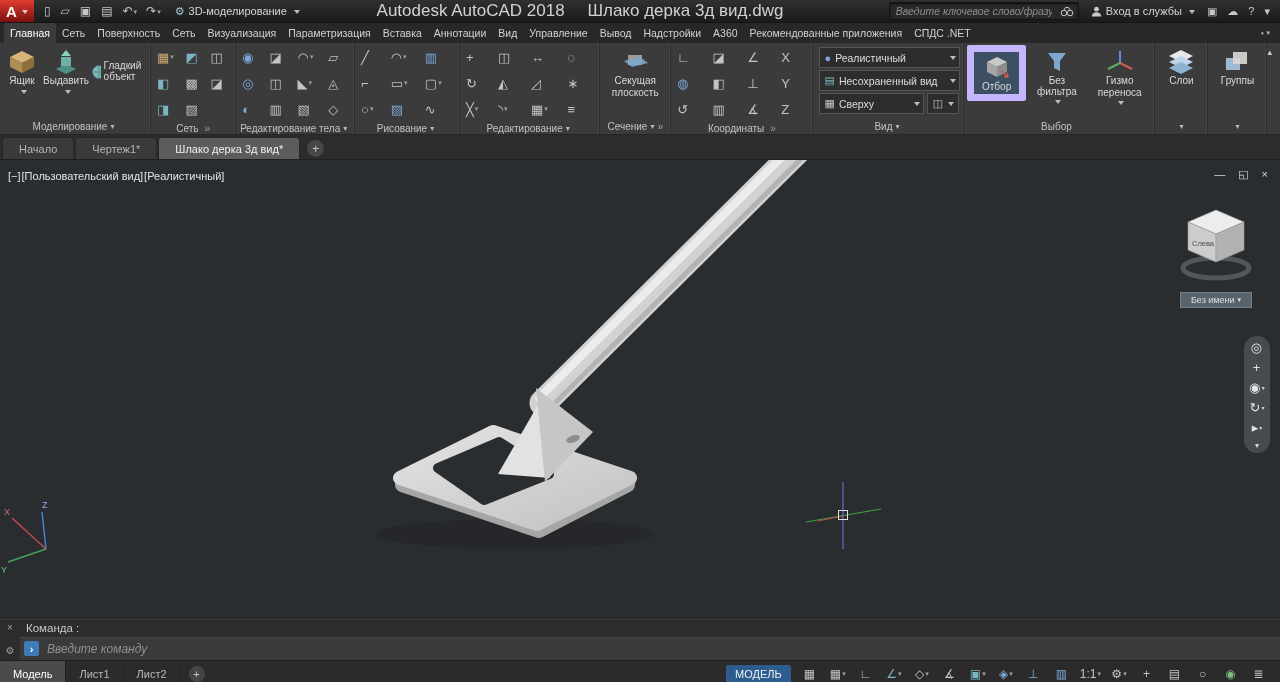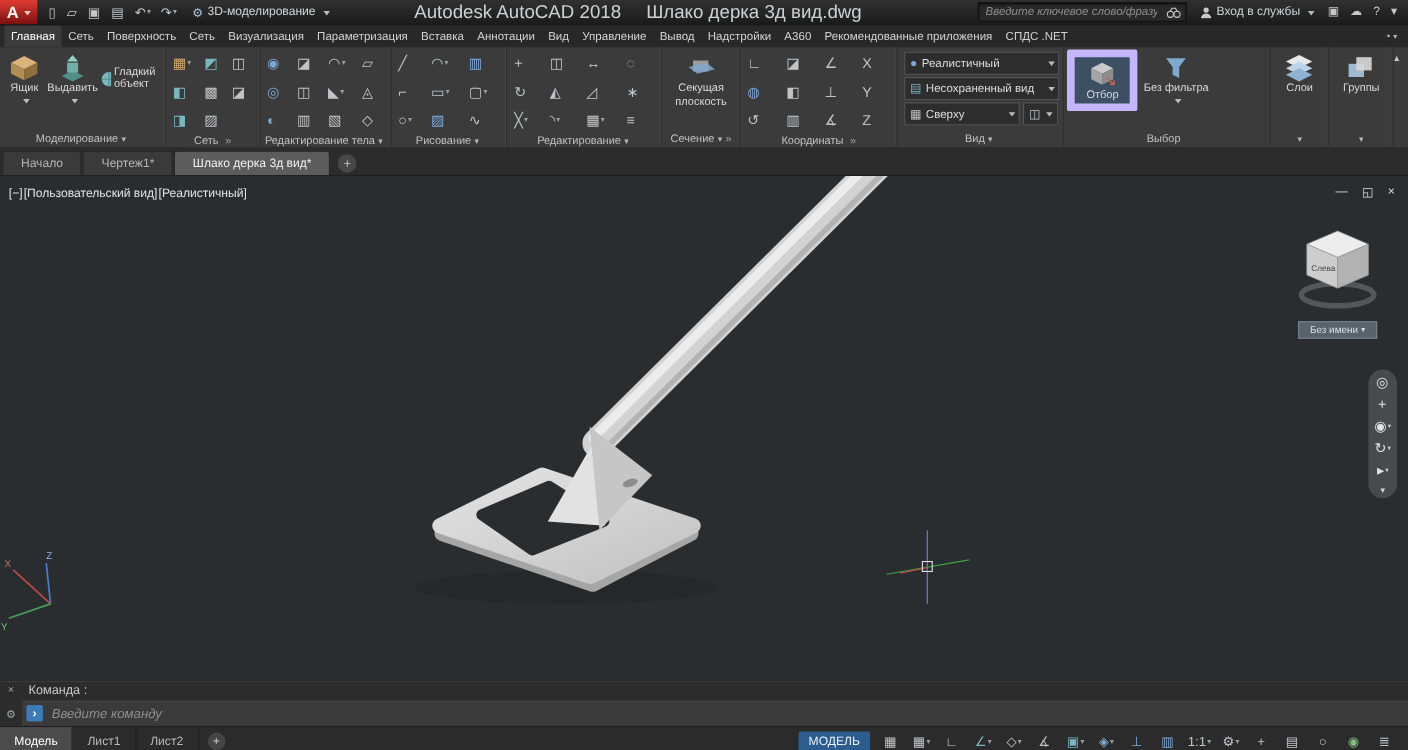--- a/index.html
+++ b/index.html
@@ -648,20 +648,32 @@
           </span>
           <span>Отбор</span>
         </div>
         <div class="bigbtn w66">
           <span class="bicon">
             <svg width="28" height="26">
                 <path d="M5,4 H23 L17,12 V22 L11,19 V12 Z" fill="#7fa8cf"></path>
               </svg>
           </span>
           <span>Без фильтра</span>
+          <span class="tri"></span>
+        </div>
+        <div class="bigbtn w72">
+          <span class="bicon">
+            <svg width="28" height="26">
+                <line x1="14" y1="14" x2="14" y2="2" stroke="#5f8fd8" stroke-width="2"></line>
+                <line x1="14" y1="14" x2="26" y2="20" stroke="#cf5f4f" stroke-width="2"></line>
+                <line x1="14" y1="14" x2="2" y2="20" stroke="#5fae5f" stroke-width="2"></line>
+              </svg>
+          </span>
+          <span>Гизмо</span>
+          <span>переноса</span>
           <span class="tri"></span>
         </div>
       </div>
       <div class="panel-footer">
         <span>Выбор</span>
           <span class="fc"></span>
           <span class="fl"></span>
       </div>
     </div>
 

